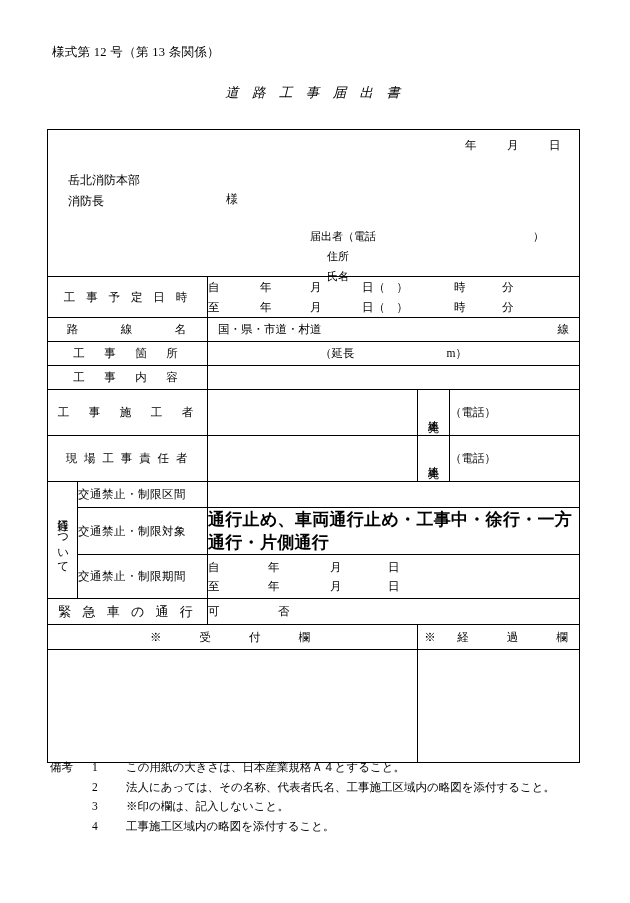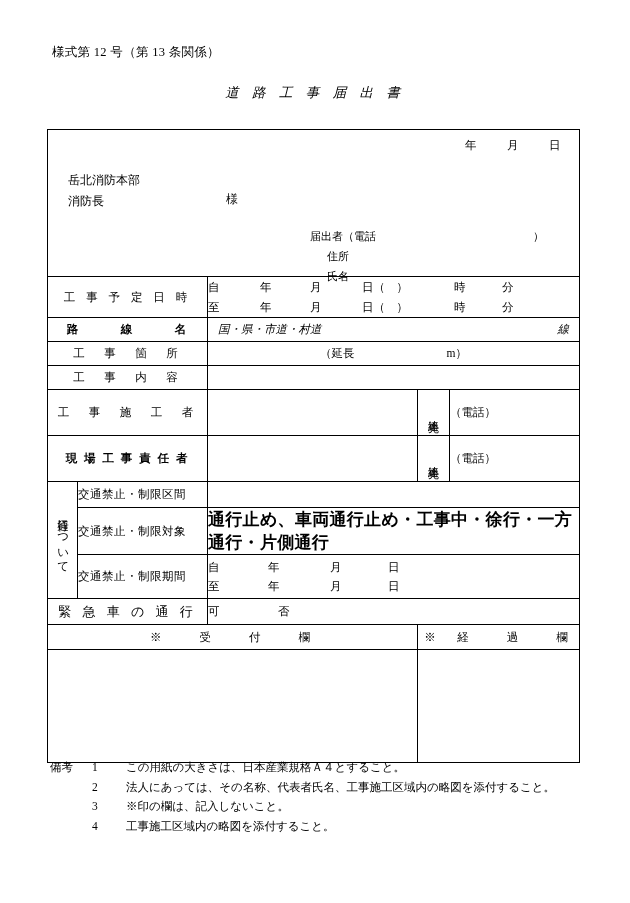--- a/index.html
+++ b/index.html
@@ -100,21 +100,21 @@
   .hdr .submitter .indent { padding-left: 17px; }
 
   
   .lbl {
     text-align: center;
     font-size: 11.5px;
     letter-spacing: 4px;
     padding: 0 4px;
     white-space: nowrap;
   }
-  .lbl-tight { letter-spacing: 2px; font-weight: bold; }
+  .lbl-tight { letter-spacing: 2px; }
   .cell-pad { padding: 4px 8px; font-size: 11.5px; }
   .row-h24 { height: 24px; }
   .row-h26 { height: 26px; }
   .row-h46 { height: 46px; }
   .row-h44 { height: 44px; }
 
   
   .sched {
     padding: 4px 10px;
     font-size: 11.5px;
@@ -128,21 +128,20 @@
   .sched .d { display: inline-block; width: 92px; }
   .sched .hh { display: inline-block; width: 48px; }
   .sched .mm { display: inline-block; }
 
   .route-line {
     padding: 0 10px;
     font-size: 11.5px;
     display: flex;
     justify-content: space-between;
     align-items: center;
-    font-style: italic;
   }
   .ext-line {
     font-size: 11.5px;
     text-align: center;
     padding-right: 28px;
   }
 
   .renraku {
     writing-mode: vertical-rl;
     text-orientation: upright;

